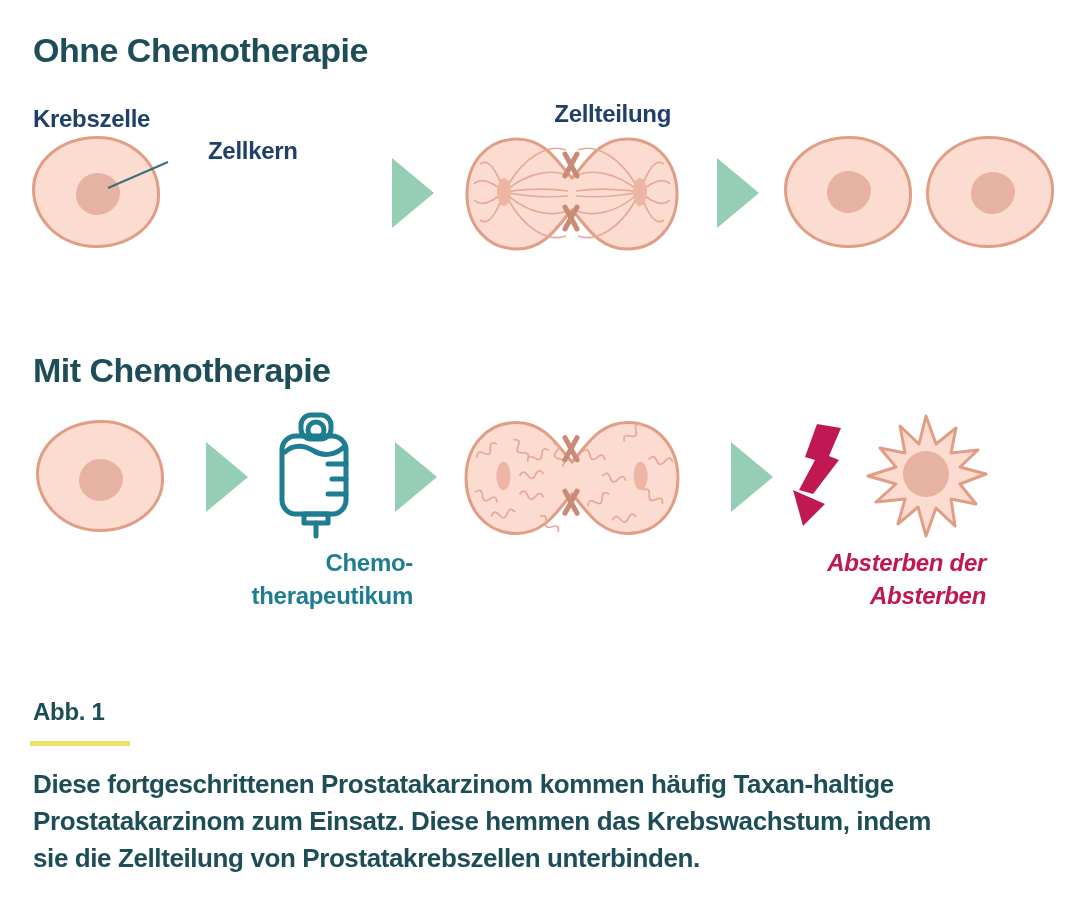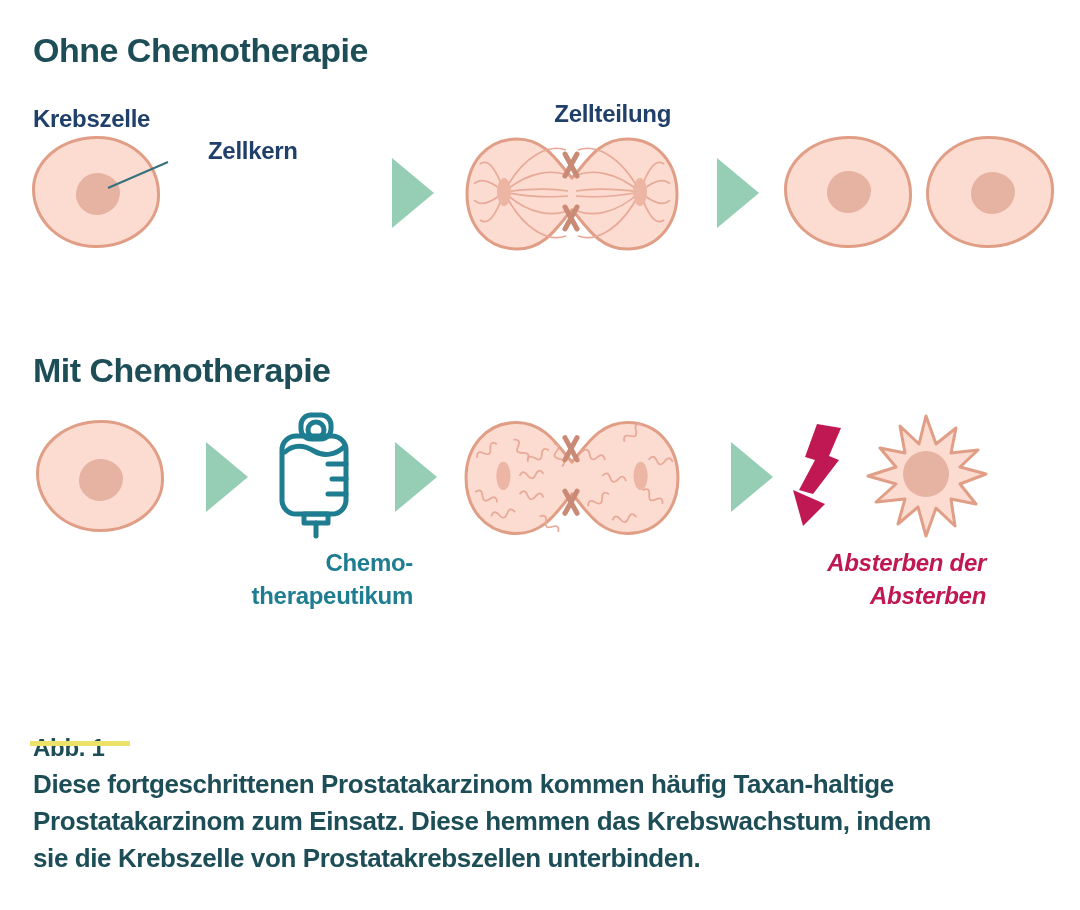--- a/index.html
+++ b/index.html
@@ -166,20 +166,20 @@
 <svg class="abs" style="left:860px;top:414px;" width="136" height="128" viewBox="0 0 136 128">
   <path class="spiky" d="M126,60 L100,70 L116,90 L91,85 L95,112 L76,94 L66,122 L58,93 L38,110 L45,85 L16,88 L36,70 L8,62 L36,53 L20,34 L45,39 L40,12 L59,30 L66,2 L76,30 L96,14 L91,39 L118,36 L100,53 Z"></path>
   <circle class="blob" cx="66" cy="60" r="23"></circle>
 </svg>
 
 <div class="abs lbl magenta center two-line" style="left:782px;top:546px;width:204px;font-style:italic;">
   <div>Absterben der</div>
   <div>Absterben</div>
 </div>
 
-<div class="abs fig-label" style="left:33px;top:734px;text-align:right;">Abb. 1</div>
+<div class="abs fig-label" style="left:33px;top:698px;text-align:right;">Abb. 1</div>
 <div class="abs yellow-rule" style="left:30px;top:741px;"></div>
 
 <div class="abs" style="left:33px;top:766px;width:1020px;">
   <div class="caption-line">Diese fortgeschrittenen Prostatakarzinom kommen häufig Taxan-haltige</div>
   <div class="caption-line">Prostatakarzinom zum Einsatz. Diese hemmen das Krebswachstum, indem</div>
-  <div class="caption-line">sie die Krebszelle von Prostatakrebszellen unterbinden.</div>
+  <div class="caption-line">sie die Zellteilung von Prostatakrebszellen unterbinden.</div>
 </div>
 
 </body></html>

